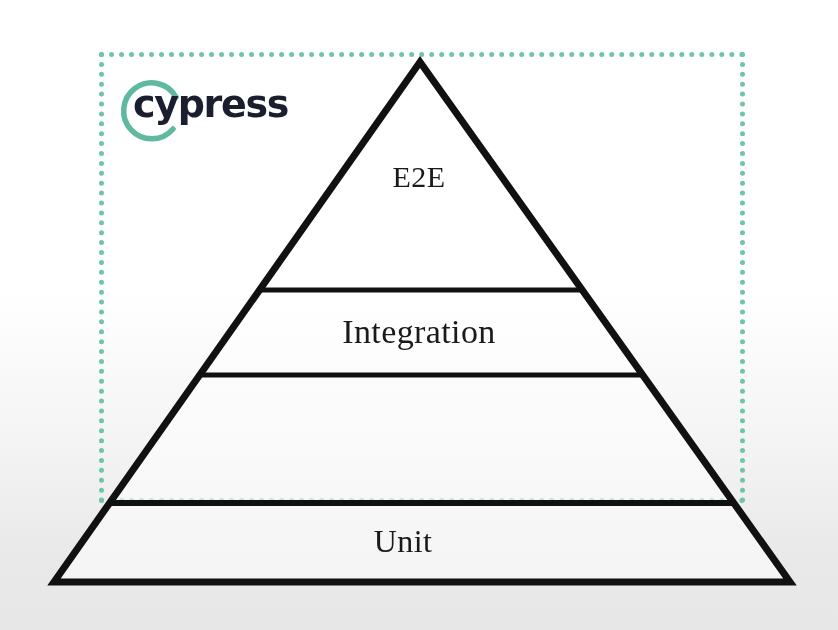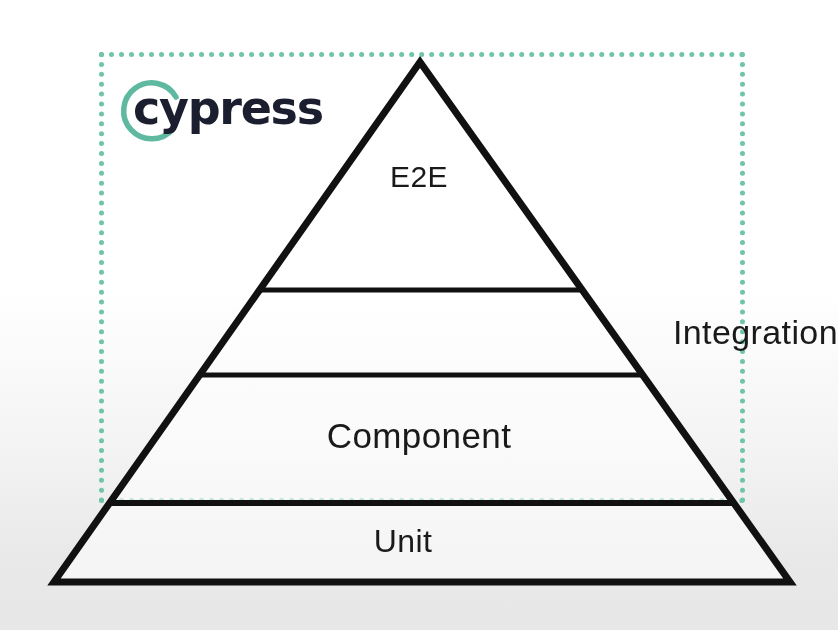--- a/index.html
+++ b/index.html
@@ -64,50 +64,49 @@
     left: 0;
     top: 0;
     width: 72px;
     height: 72px;
   }
   #cypress-logo .logo-word {
     position: absolute;
     left: 17px;
     top: 8px;
     font-family: "DejaVu Sans", sans-serif;
-    font-size: 46px;
+    font-size: 38px;
     font-weight: 600;
     letter-spacing: -1.3px;
     color: #1b1e2e;
     line-height: 1;
   }
 
   
   .tier-label {
     position: absolute;
     text-align: center;
     color: #1a1a1a;
-    font-family: Liberation Sans, sans-serif;
+    font-family: Liberation Serif, serif;
     font-weight: 400;
     letter-spacing: 0.4px;
     white-space: nowrap;
     z-index: 5;
   }
   #label-e2e {
     left: 0;
     width: 838px;
     top: 160px;
     font-size: 30px;
   }
   #label-integration {
     left: 0;
     width: 838px;
     top: 313px;
     font-size: 34px;
-    text-align: right;
   }
   #label-component {
     left: 0;
     width: 838px;
     top: 416px;
     font-size: 35px;
   }
   #label-unit {
     left: 0;
     width: 806px;
@@ -139,17 +138,16 @@
     <svg class="logo-arc" viewBox="0 0 72 72" aria-hidden="true">
       <path d="M 60 20 A 28 28 0 1 0 57 52" fill="none" stroke="#5fb8a0" stroke-width="5.5" stroke-linecap="round"></path>
     </svg>
     <div class="logo-word">cypress</div>
   </div>
 
   <div class="tier-label" id="label-e2e">E2E</div>
 
   <div class="tier-label" id="label-integration">Integration</div>
 
-  <div class="tier-label" id="label-component">Component</div>
 
   <div class="tier-label" id="label-unit">Unit</div>
 
 </div>
 
 </body></html>

